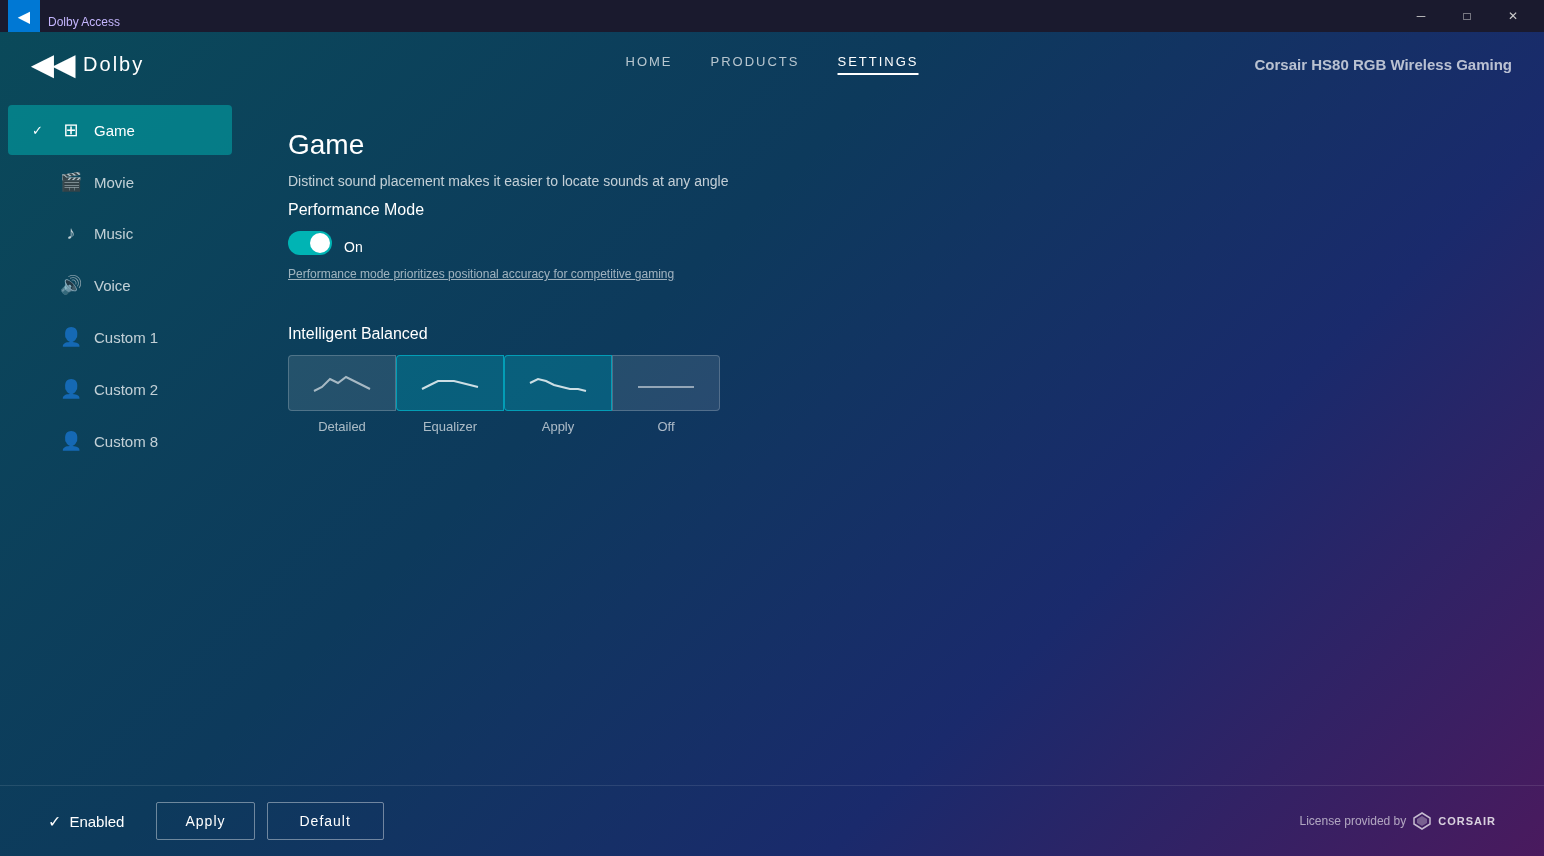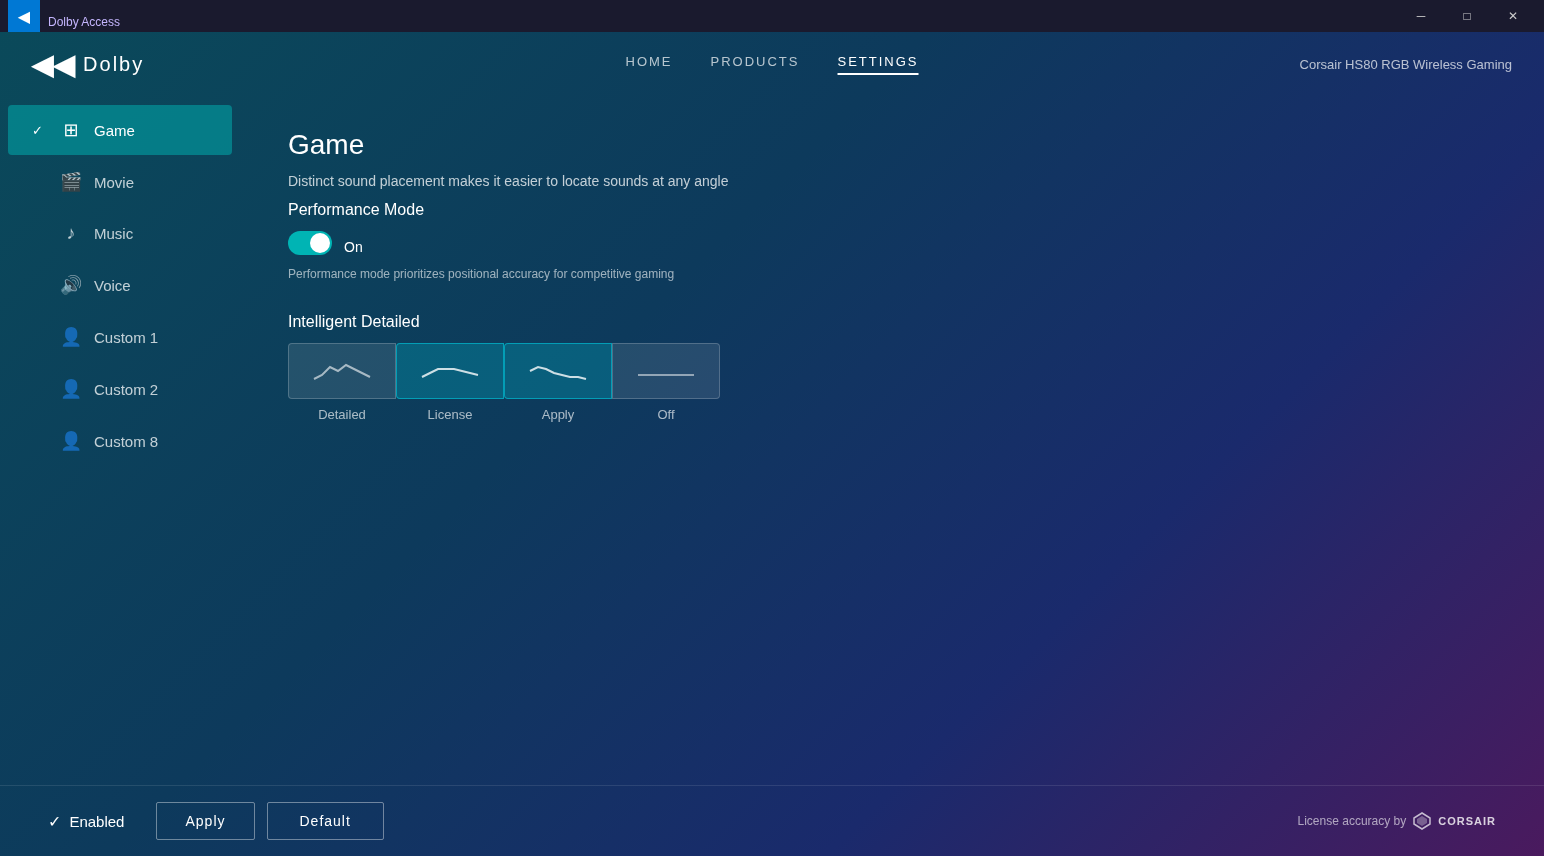--- a/index.html
+++ b/index.html
@@ -98,22 +98,23 @@
       cursor: pointer;
       padding-bottom: 4px;
       text-transform: uppercase;
     }
     .nav-item.active {
       color: white;
       border-bottom: 2px solid white;
     }
     .device-name {
       margin-left: auto;
-      font-size: 13px;
+      font-size: 15px;
       color: rgba(255,255,255,0.7);
+      font-weight: bold;
     }
 
     
     .content {
       display: flex;
       flex: 1;
       overflow: hidden;
     }
 
     
@@ -200,21 +201,22 @@
       right: 2px;
       transition: right 0.2s;
     }
     .toggle-label {
       font-size: 14px;
       color: white;
     }
     .section-subdesc {
       font-size: 12px;
       color: rgba(255,255,255,0.6);
-      margin-bottom: 32px;
+      margin-bottom: 44px;
+      text-decoration: underline;
     }
 
     
     .eq-section {
       margin-bottom: 32px;
     }
     .eq-options {
       display: flex;
       gap: 0;
       margin-top: 12px;
@@ -388,39 +390,39 @@
       <div class="section-title">Performance Mode</div>
       <div class="toggle-row">
         <div class="toggle">
           <div class="toggle-knob"></div>
         </div>
         <span class="toggle-label">On</span>
       </div>
       <p class="section-subdesc">Performance mode prioritizes positional accuracy for competitive gaming</p>
 
       <div class="eq-section">
-        <div class="section-title">Intelligent Detailed</div>
+        <div class="section-title">Intelligent Balanced</div>
         <div class="eq-options">
 
           <div class="eq-option">
             <div class="eq-btn" style="border-radius: 4px 0 0 4px;">
               <svg class="eq-curve" viewBox="0 0 60 28">
                 <polyline points="2,22 10,18 18,10 26,14 34,8 42,12 50,16 58,20" fill="none" stroke="rgba(255,255,255,0.6)" stroke-width="2"></polyline>
               </svg>
             </div>
             <span class="eq-label">Detailed</span>
           </div>
 
           <div class="eq-option">
             <div class="eq-btn selected">
               <svg class="eq-curve" viewBox="0 0 60 28">
                 <polyline points="2,20 10,16 18,12 26,12 34,12 42,14 50,16 58,18" fill="none" stroke="rgba(255,255,255,0.8)" stroke-width="2"></polyline>
               </svg>
             </div>
-            <span class="eq-label">License</span>
+            <span class="eq-label">Equalizer</span>
           </div>
 
           <div class="eq-option">
             <div class="eq-btn selected">
               <svg class="eq-curve" viewBox="0 0 60 28">
                 <polyline points="2,14 10,10 18,12 26,16 34,18 42,20 50,20 58,22" fill="none" stroke="rgba(255,255,255,0.8)" stroke-width="2"></polyline>
               </svg>
             </div>
             <span class="eq-label">Apply</span>
           </div>
@@ -441,21 +443,21 @@
   <div class="footer">
     <div class="enabled-check">
       <span class="check-icon">✓</span>
       <span>Enabled</span>
     </div>
     <div class="footer-btns">
       <button class="btn-apply">Apply</button>
       <button class="btn-default">Default</button>
     </div>
     <div class="license-text">
-      <span>License accuracy by</span>
+      <span>License provided by</span>
 
       <svg width="20" height="18" viewBox="0 0 20 18">
         <polygon points="10,1 18,6 18,12 10,17 2,12 2,6" fill="none" stroke="rgba(255,255,255,0.7)" stroke-width="1.5"></polygon>
         <polygon points="10,4 15,7 15,11 10,14 5,11 5,7" fill="rgba(255,255,255,0.3)"></polygon>
       </svg>
       <span class="corsair-logo">CORSAIR</span>
     </div>
   </div>
 </div>
 

